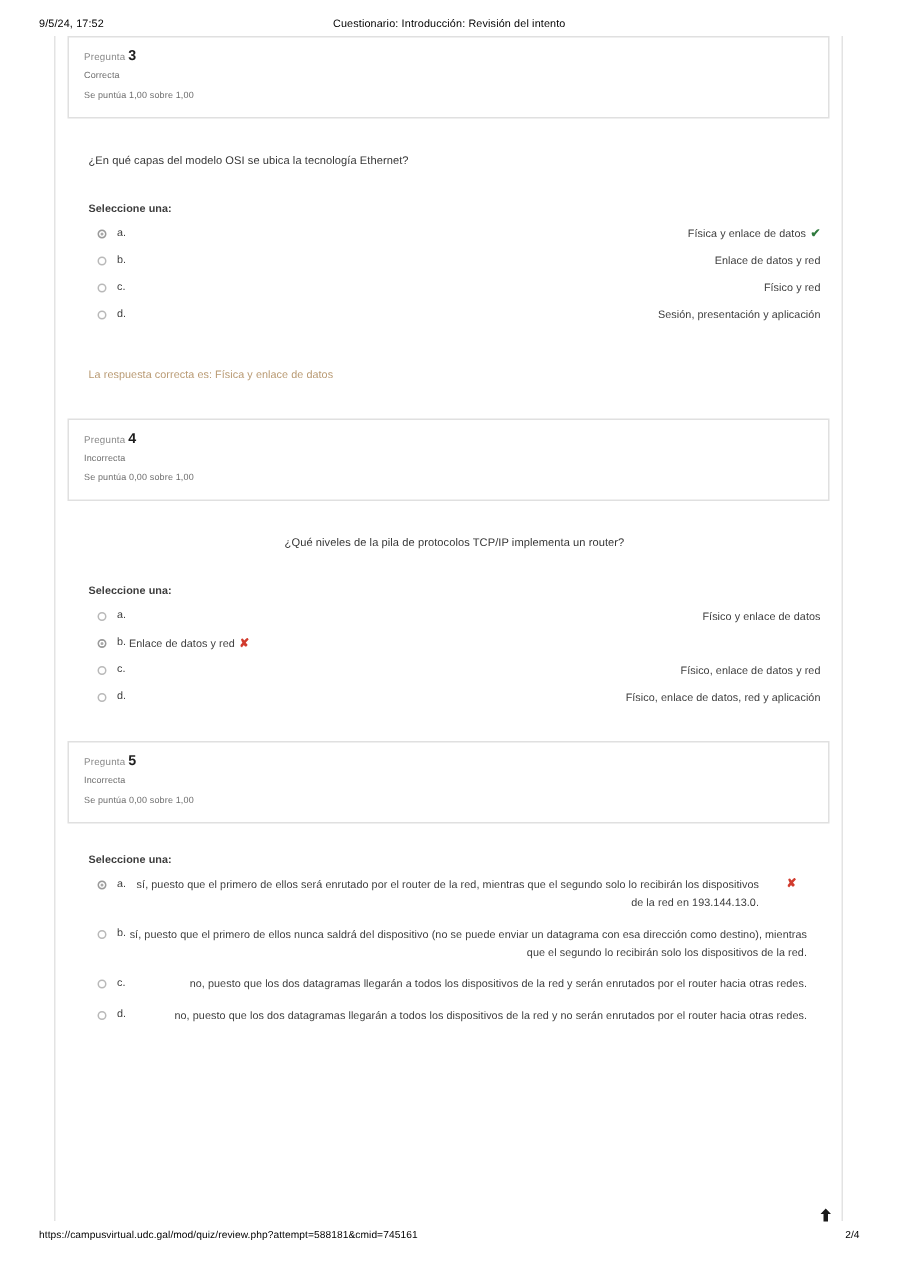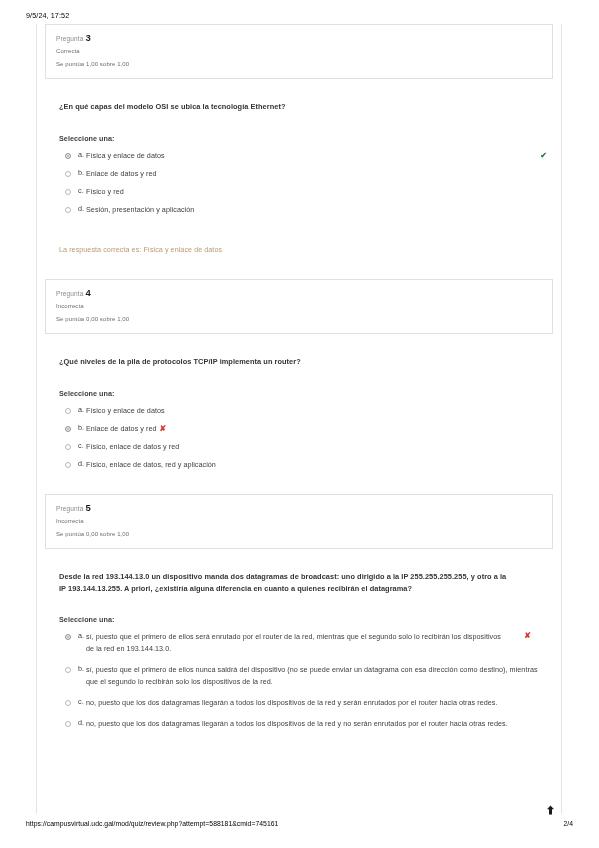--- a/index.html
+++ b/index.html
@@ -92,21 +92,20 @@
     margin-top: 2px;
   }
 
   
   .qbody { padding: 0 14px 0 22px; }
   .q-text {
     font-size: 7.4px;
     color: #353535;
     line-height: 12.5px;
     letter-spacing: 0.05px;
-    font-weight: bold;
   }
   .q-prompt {
     font-size: 7.2px;
     color: #3d3d3d;
     letter-spacing: 0.05px;
     font-weight: bold;
   }
   .answers { margin: 0; padding: 0; list-style: none; }
   .answer {
     position: relative;
@@ -135,20 +134,21 @@
     color: #3d3d3d;
     padding-left: 7px;
     letter-spacing: 0.05px;
   }
   .ans-text {
     flex: 1 1 auto;
     font-size: 7.2px;
     color: #3d3d3d;
     line-height: 12px;
     letter-spacing: 0.05px;
+    text-align: right;
   }
   .mark {
     flex: 0 0 auto;
     font-size: 8px;
     line-height: 11px;
     padding-left: 3px;
     font-weight: bold;
   }
   .mark.ok { color: #2f7a3e; }
   .mark.bad { color: #d13b2e; }
@@ -203,20 +203,21 @@
     justify-content: center;
     line-height: 0;
   }
   .top-btn svg { display: block; }
 </style>
 </head>
 <body>
 
 <div class="print-header">
   <span class="ph-date">9/5/24, 17:52</span>
+  <span class="ph-title">Cuestionario: Introducción: Revisión del intento</span>
 </div>
 
 <div class="page-frame"></div>
 
 <div class="content">
 
   <div style="margin-top:0;">
     <div class="qbox">
       <div class="q-num">
         <span>Pregunta</span>
@@ -262,21 +263,21 @@
     <div class="qbox">
       <div class="q-num">
         <span>Pregunta</span>
         <b>4</b>
       </div>
       <div class="q-state">Incorrecta</div>
       <div class="q-grade">Se puntúa 0,00 sobre 1,00</div>
     </div>
 
     <div class="qbody">
-      <div class="q-text" style="margin-top:22px;">¿Qué niveles de la pila de protocolos TCP/IP implementa un router?</div>
+      <div class="q-text" style="margin-top:22px;text-align:center;">¿Qué niveles de la pila de protocolos TCP/IP implementa un router?</div>
       <div class="q-prompt" style="margin-top:20px;">Seleccione una:</div>
 
       <ul class="answers" style="margin-top:7px;">
         <li class="answer" style="margin-bottom:6px;">
           <span class="radio"></span>
           <span class="ans-letter">a.</span>
           <span class="ans-text">Físico y enlace de datos</span>
         </li>
         <li class="answer" style="margin-bottom:6px;">
           <span class="radio checked"></span>
@@ -303,21 +304,20 @@
     <div class="qbox">
       <div class="q-num">
         <span>Pregunta</span>
         <b>5</b>
       </div>
       <div class="q-state">Incorrecta</div>
       <div class="q-grade">Se puntúa 0,00 sobre 1,00</div>
     </div>
 
     <div class="qbody" style="padding-right:0;">
-      <div class="q-text" style="margin-top:22px;width:455px;">Desde la red 193.144.13.0 un dispositivo manda dos datagramas de broadcast: uno dirigido a la IP 255.255.255.255, y otro a la IP 193.144.13.255. A priori, ¿existiría alguna diferencia en cuanto a quienes recibirán el datagrama?</div>
       <div class="q-prompt" style="margin-top:19px;">Seleccione una:</div>
 
       <ul class="answers" style="margin-top:7px;">
         <li class="answer" style="margin-bottom:9px;">
           <span class="radio checked"></span>
           <span class="ans-letter">a.</span>
           <span class="ans-text" style="width:420px;flex:0 0 auto;">sí, puesto que el primero de ellos será enrutado por el router de la red, mientras que el segundo solo lo recibirán los dispositivos de la red en 193.144.13.0.</span>
           <span class="mark-right" style="right:30px;">✘</span>
         </li>
         <li class="answer" style="margin-bottom:9px;">

